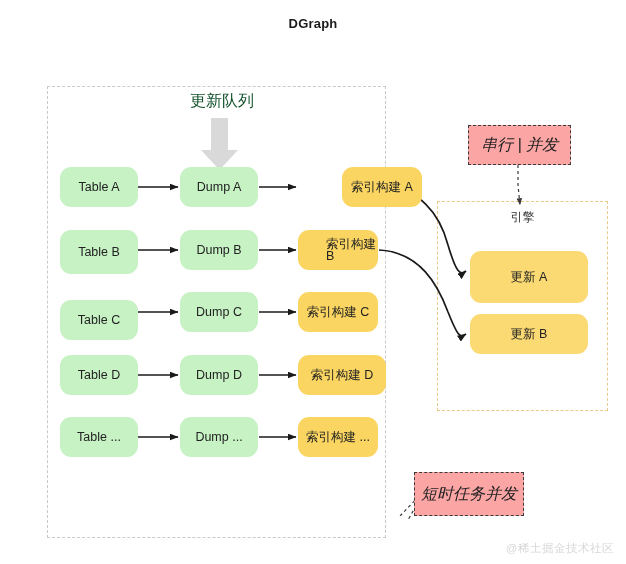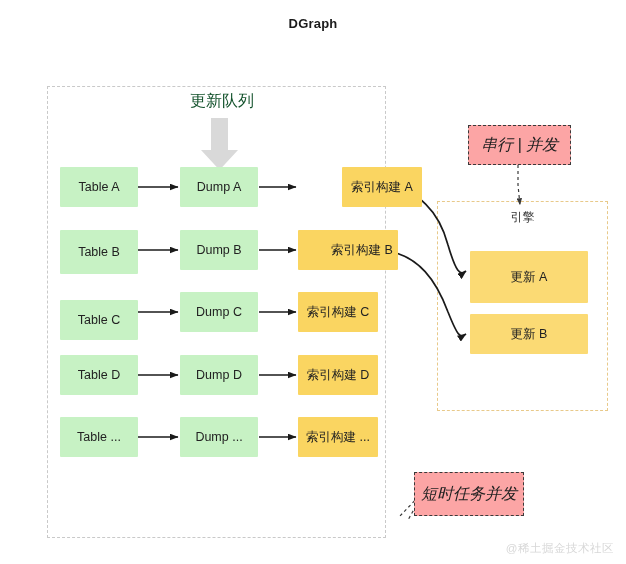--- a/index.html
+++ b/index.html
@@ -53,21 +53,21 @@
   
   .node {
     position: absolute;
     box-sizing: border-box;
     display: flex;
     align-items: center;
     justify-content: center;
     font-size: 12.5px;
     color: #222222;
     line-height: 1;
-    border-radius: 1px;
+    border-radius: 11px;
   }
   .node.green {
     background: #c7f2c4;
   }
   .node.yellow {
     background: #fad561;
   }
   .node.yellow-soft {
     background: #fbda74;
   }
@@ -164,29 +164,29 @@
   </svg>
 
   <div class="queue-label" style="left:190px; top:91px;">更新队列</div>
 
   <div class="node green" style="left:60px; top:167px; width:78px; height:40px;">Table A</div>
   <div class="node green" style="left:180px; top:167px; width:78px; height:40px;">Dump A</div>
   <div class="node yellow" style="left:298px; top:167px; width:80px; height:40px;margin-left:44px;">索引构建 A</div>
 
   <div class="node green" style="left:60px; top:230px; width:78px; height:44px;">Table B</div>
   <div class="node green" style="left:180px; top:230px; width:78px; height:40px;">Dump B</div>
-  <div class="node yellow" style="left:298px; top:230px; width:100px; height:40px;padding-left:28px;">索引构建 B</div>
+  <div class="node yellow" style="left:298px; top:230px; width:80px; height:40px;padding-left:28px;">索引构建 B</div>
 
   <div class="node green" style="left:60px; top:300px; width:78px; height:40px;">Table C</div>
   <div class="node green" style="left:180px; top:292px; width:78px; height:40px;text-align:center;">Dump C</div>
   <div class="node yellow" style="left:298px; top:292px; width:80px; height:40px;">索引构建 C</div>
 
   <div class="node green" style="left:60px; top:355px; width:78px; height:40px;">Table D</div>
   <div class="node green" style="left:180px; top:355px; width:78px; height:40px;">Dump D</div>
-  <div class="node yellow" style="left:298px; top:355px; width:80px; height:40px;">索引构建 D</div>
+  <div class="node yellow" style="left:298px; top:355px; width:88px; height:40px;">索引构建 D</div>
 
   <div class="node green" style="left:60px; top:417px; width:78px; height:40px;">Table ...</div>
   <div class="node green" style="left:180px; top:417px; width:78px; height:40px;">Dump ...</div>
   <div class="node yellow" style="left:298px; top:417px; width:80px; height:40px;">索引构建 ...</div>
 
   <div class="node yellow-soft" style="left:470px; top:251px; width:118px; height:52px;">更新 A</div>
   <div class="node yellow-soft" style="left:470px; top:314px; width:118px; height:40px;">更新 B</div>
 
   <div class="callout" style="left:468px; top:125px; width:103px; height:40px;">串行 | 并发</div>
   <div class="callout" style="left:414px; top:472px; width:110px; height:44px;">短时任务并发</div>

